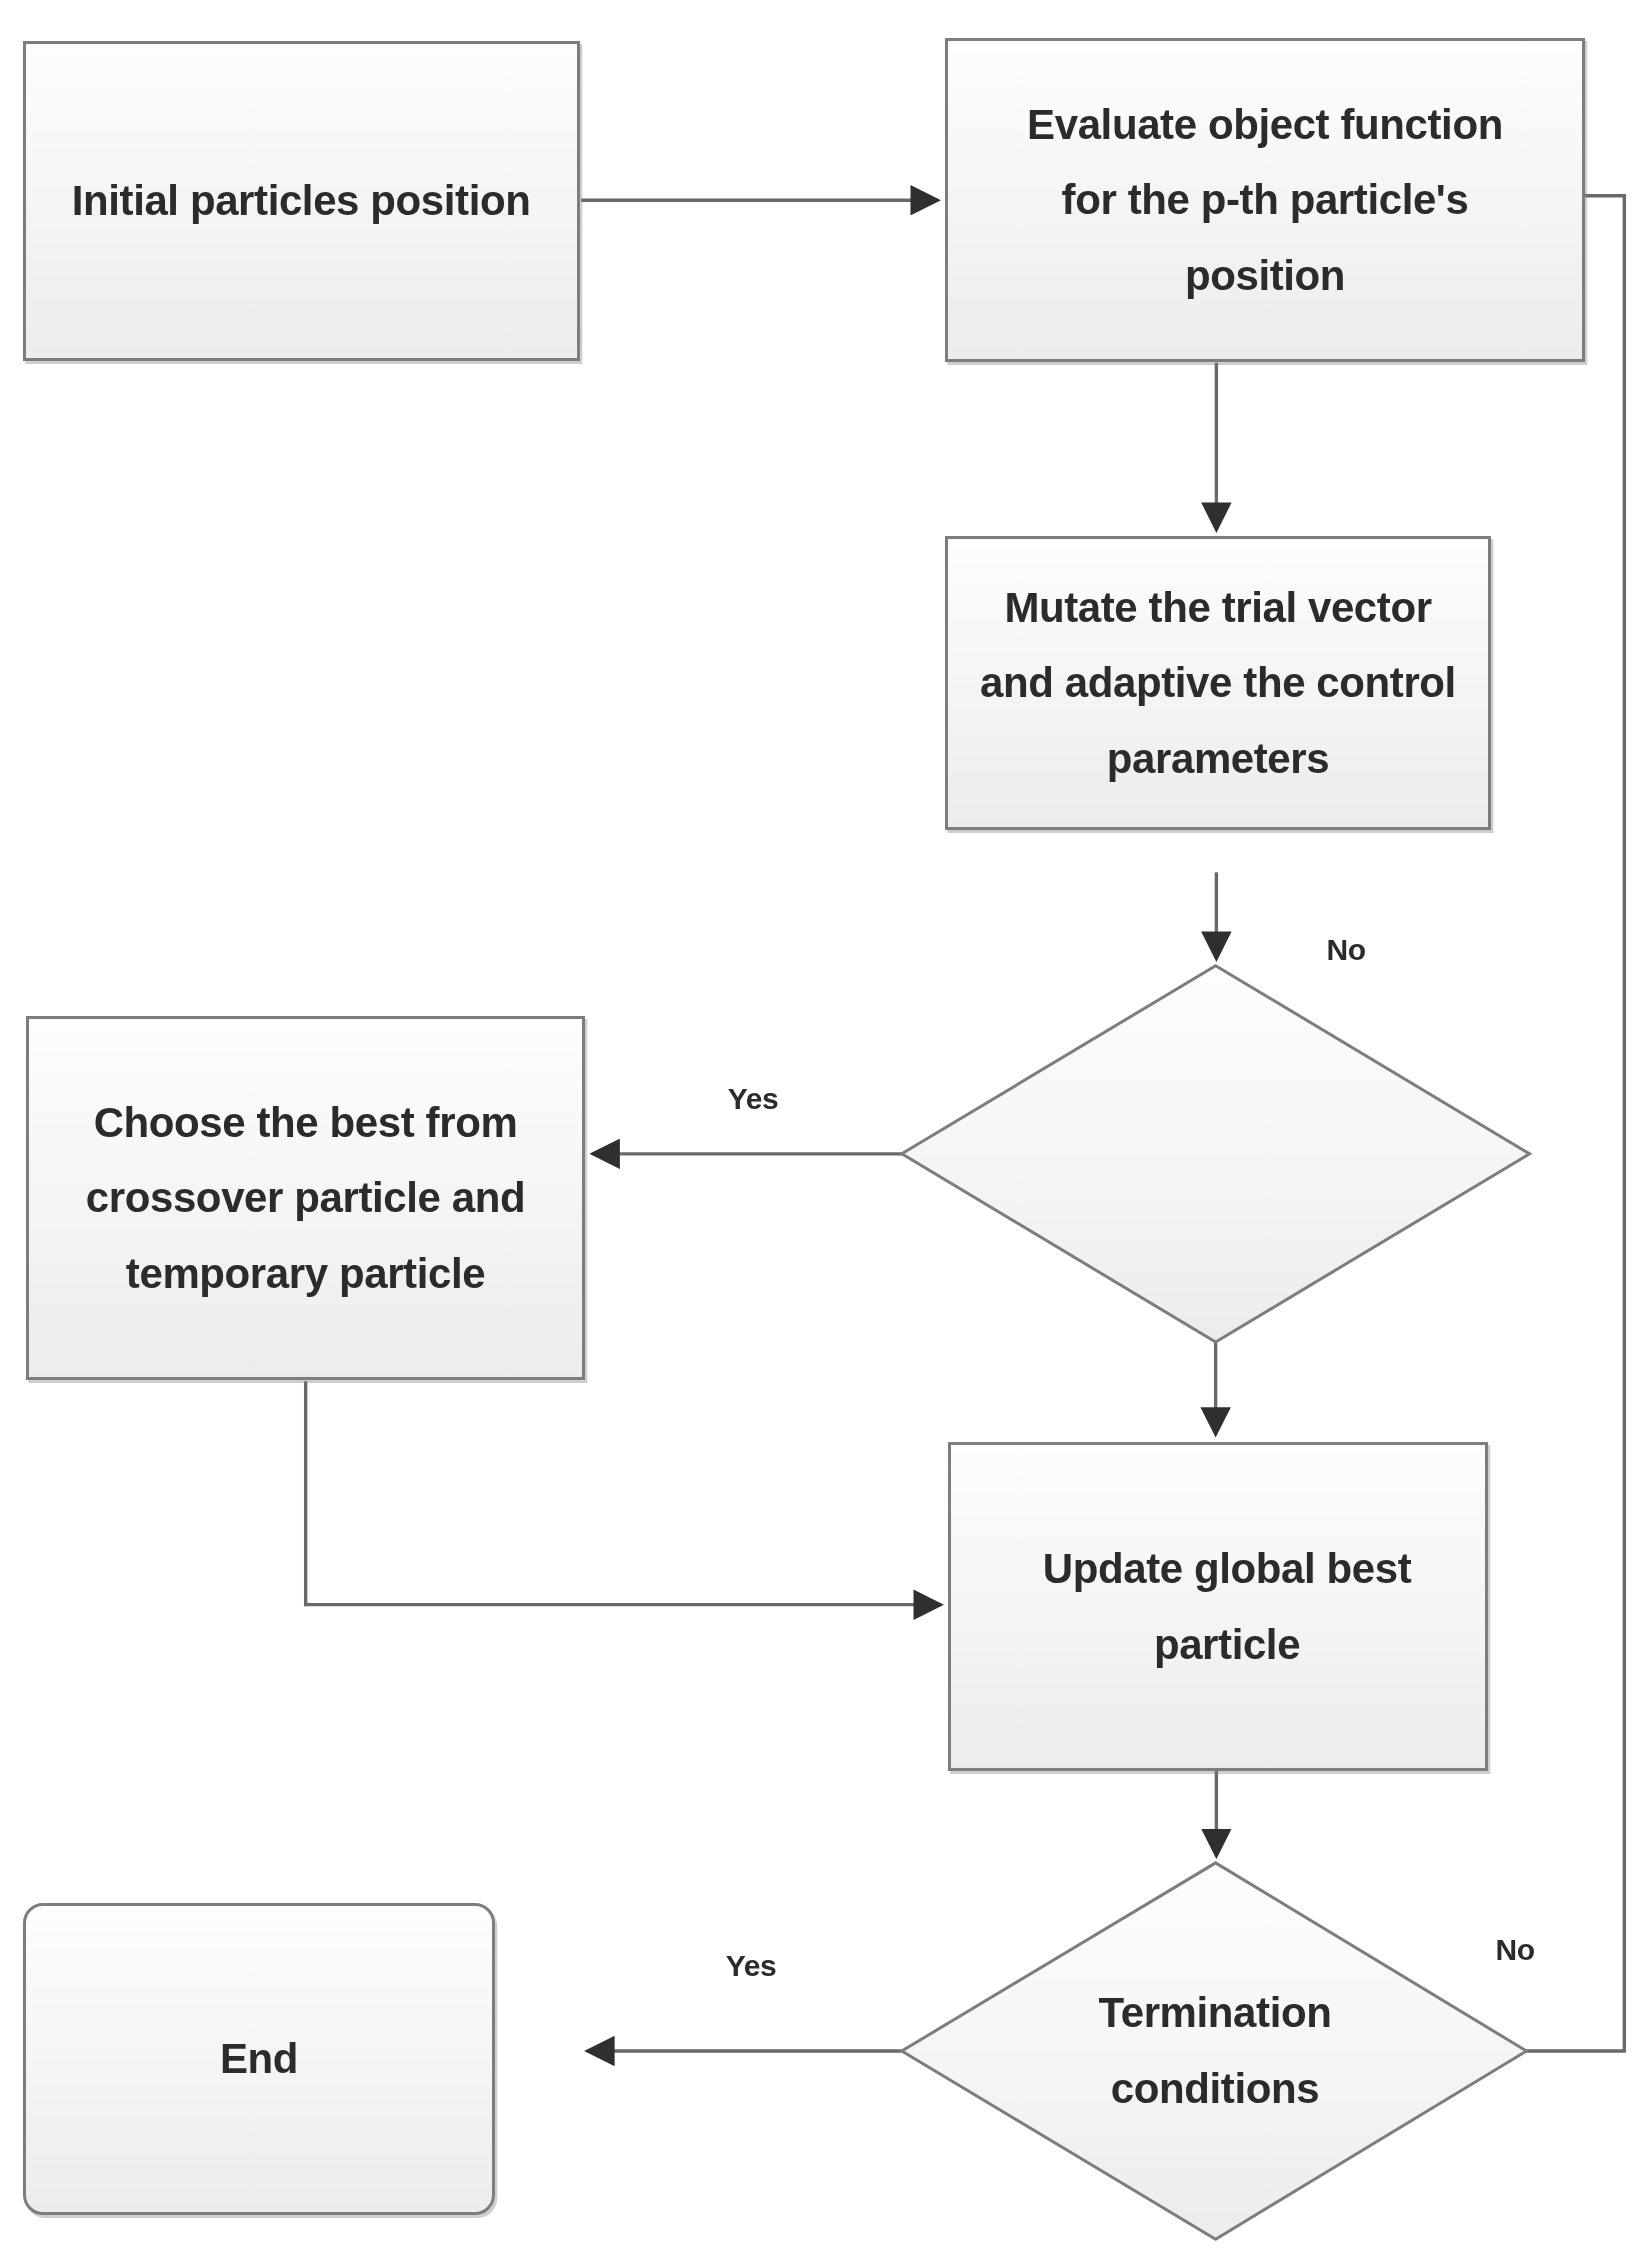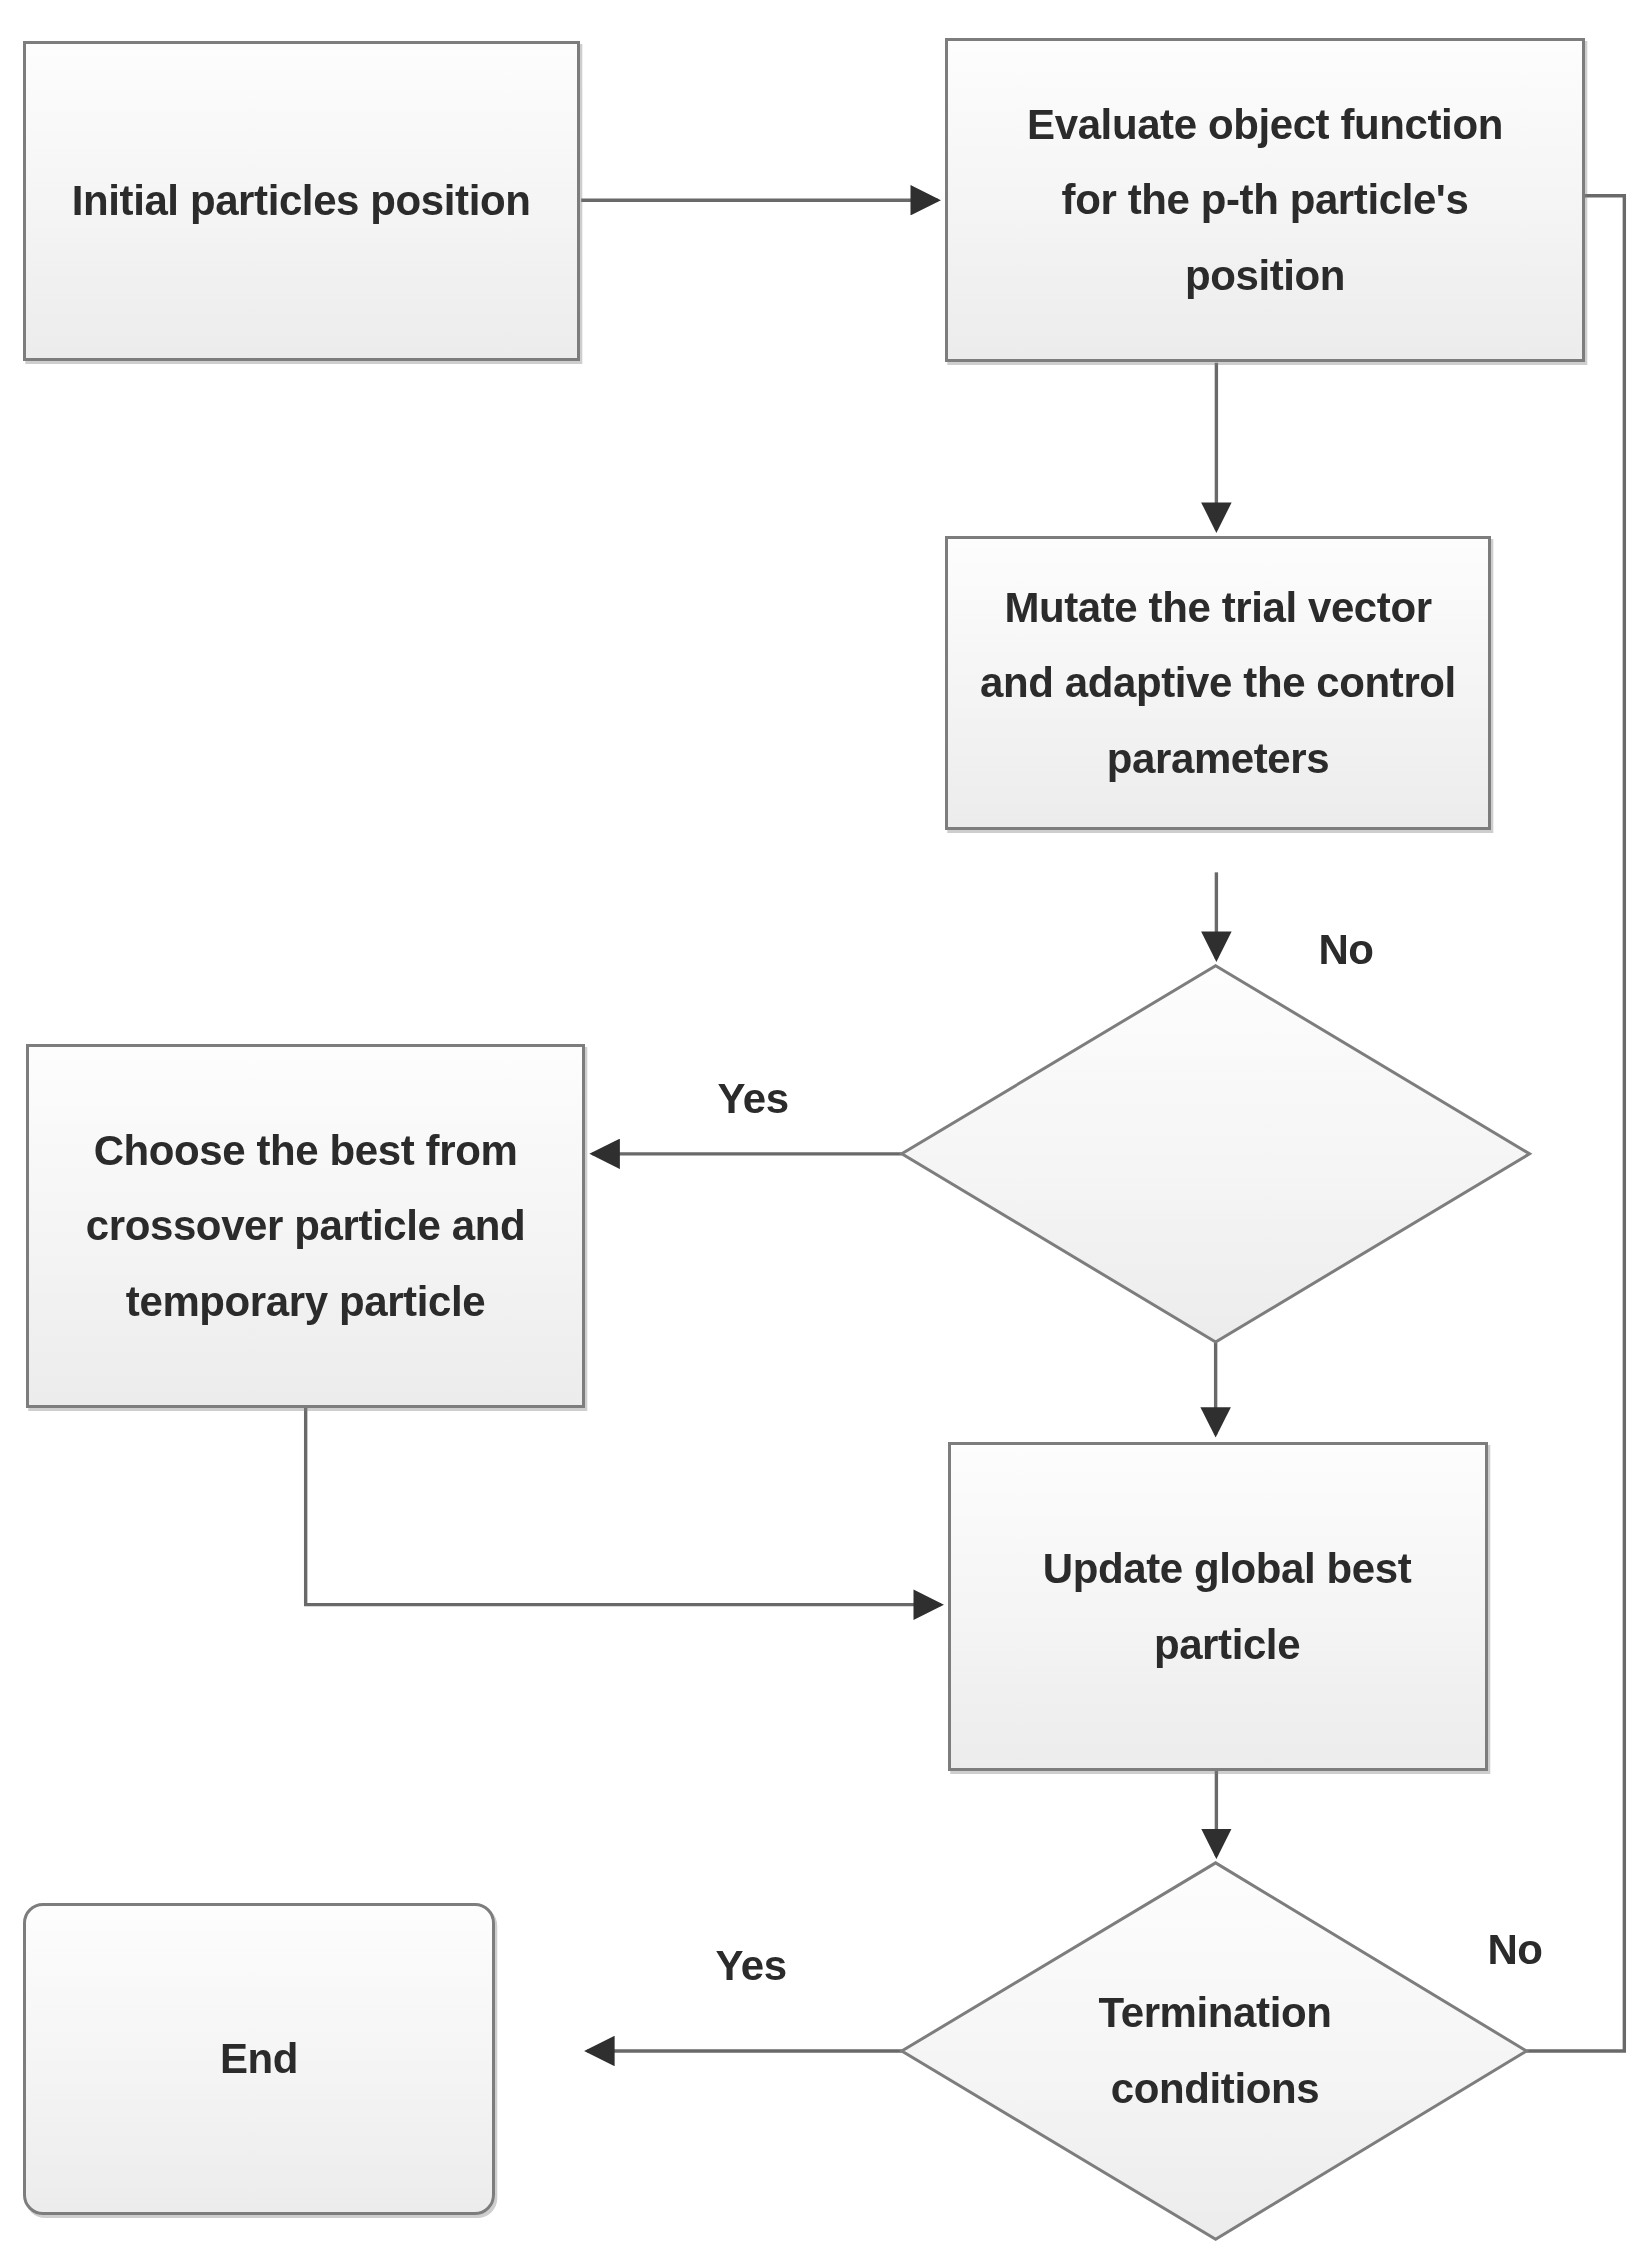--- a/index.html
+++ b/index.html
@@ -47,21 +47,21 @@
     position: absolute;
     display: flex;
     align-items: center;
     justify-content: center;
     pointer-events: none;
   }
   .edge-label {
     position: absolute;
     transform: translate(-50%, -50%);
     color: #2b2b2b;
-    font-size: 42px;
+    font-size: 30px;
     font-weight: 600;
     letter-spacing: -0.4px;
     white-space: nowrap;
   }
 </style>
 </head>
 <body>
 
 <div id="canvas">
 
@@ -100,21 +100,21 @@
 for the p-th particle's
 position</div>
   </div>
 
   <div class="node" style="left:945px; top:536px; width:546px; height:294px;">
     <div class="node-label">Mutate the trial vector
 and adaptive the control
 parameters</div>
   </div>
 
-  <div class="node" style="left:26px; top:1016px; width:559px; height:364px;margin-top:28px;">
+  <div class="node" style="left:26px; top:1016px; width:559px; height:364px;">
     <div class="node-label">Choose the best from
 crossover particle and
 temporary particle</div>
   </div>
 
   <div class="node" style="left:948px; top:1442px; width:540px; height:329px;padding-left:18px;">
     <div class="node-label">Update global best
 particle</div>
   </div>
 

